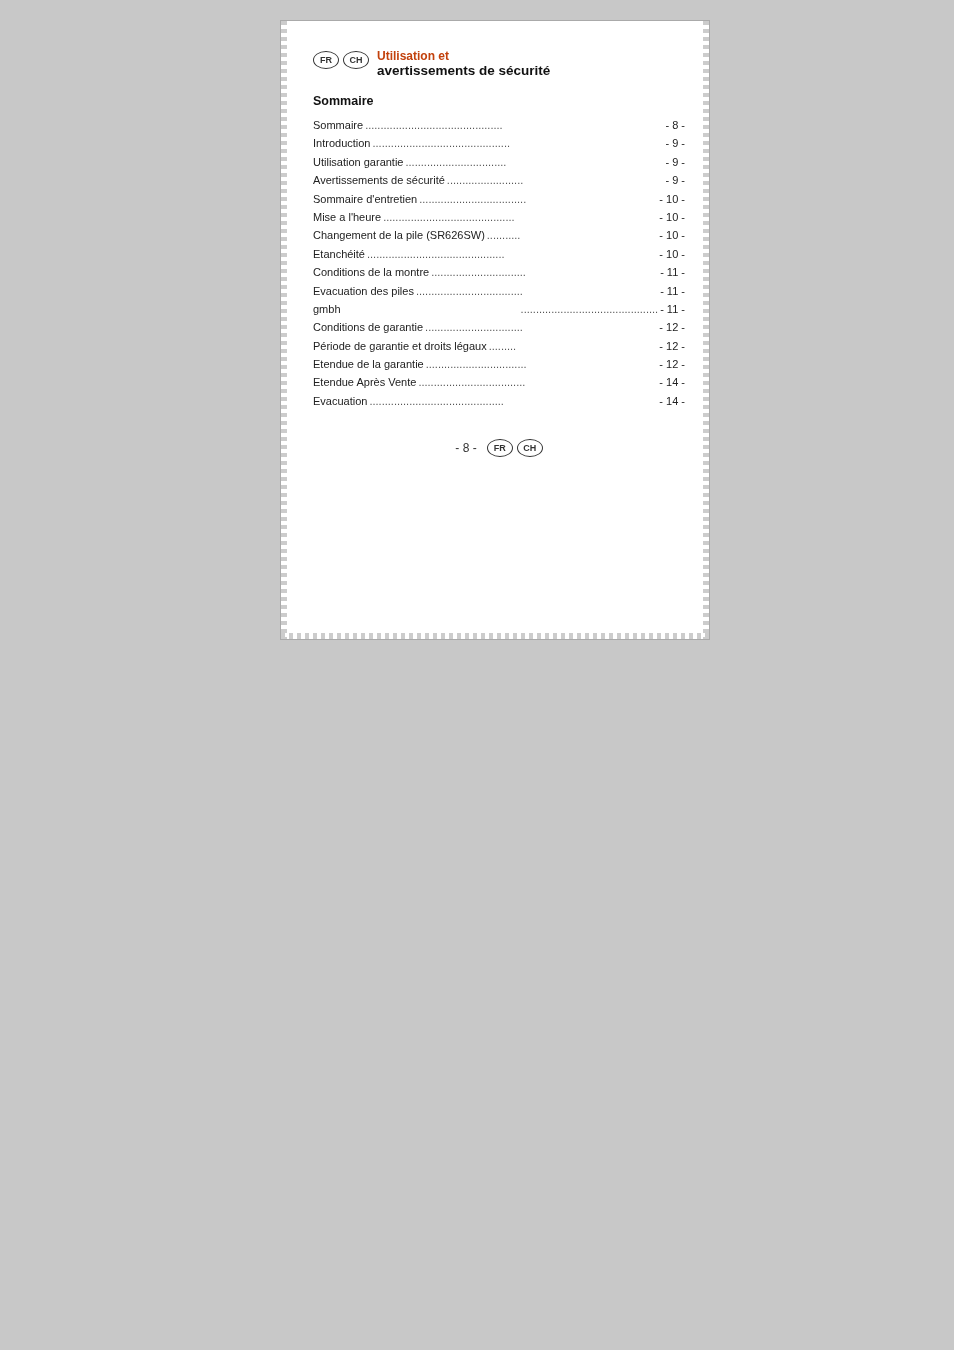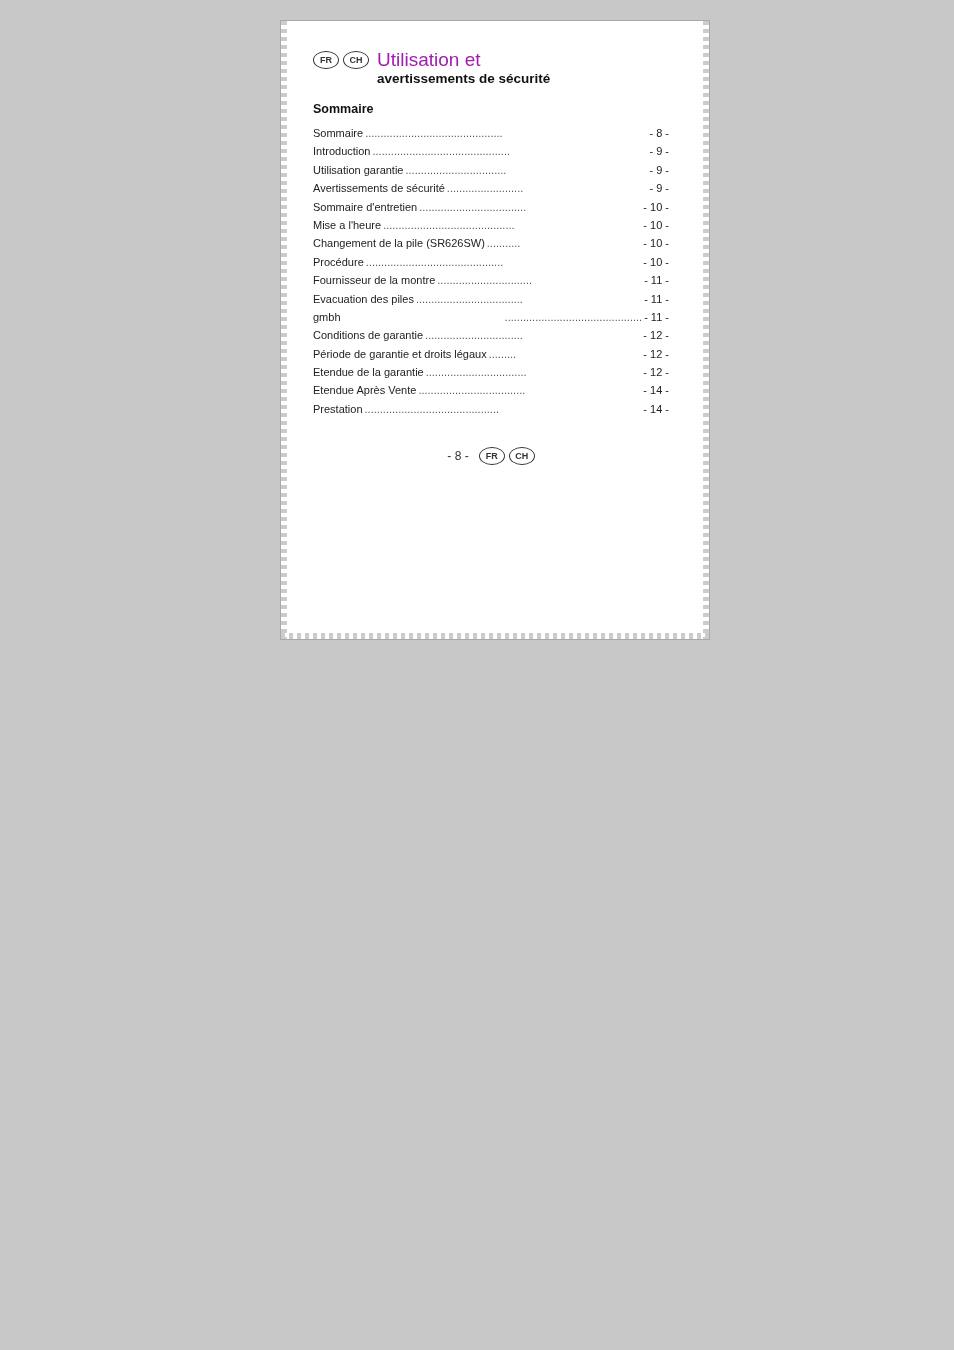--- a/index.html
+++ b/index.html
@@ -10,21 +10,21 @@
       display: flex;
       align-items: flex-start;
       justify-content: center;
       padding: 20px 0;
       font-family: Arial, Helvetica, sans-serif;
     }
     .page {
       background: #ffffff;
       width: 430px;
       min-height: 620px;
-      padding: 28px 40px 28px 32px;
+      padding: 28px 24px 28px 32px;
       border: 1px solid #aaaaaa;
       position: relative;
       margin-left: 36px;
     }
     .page-border-left {
       position: absolute;
       left: 0;
       top: 0;
       bottom: 0;
       width: 6px;
@@ -83,23 +83,23 @@
       width: 26px;
       height: 18px;
       border: 1.5px solid #333;
       border-radius: 50%;
       font-size: 9px;
       font-weight: bold;
       color: #333;
     }
     .title-block {}
     .title-line1 {
-      font-size: 19px;
-      font-weight: normal;
-      color: #a21caf;
+      font-size: 12px;
+      font-weight: bold;
+      color: #c2410c;
     }
     .title-line2 {
       font-size: 13.5px;
       font-weight: bold;
       color: #111;
     }
     .section-heading {
       font-size: 12.5px;
       font-weight: bold;
       color: #111;
@@ -215,26 +215,26 @@
       <span class="toc-label">Mise a l'heure</span>
       <span class="toc-dots">...........................................</span>
       <span class="toc-page">- 10 -</span>
     </li>
     <li class="toc-item">
       <span class="toc-label">Changement de la pile (SR626SW)</span>
       <span class="toc-dots">...........</span>
       <span class="toc-page">- 10 -</span>
     </li>
     <li class="toc-item">
-      <span class="toc-label">Procédure</span>
+      <span class="toc-label">Etanchéité</span>
       <span class="toc-dots">.............................................</span>
       <span class="toc-page">- 10 -</span>
     </li>
     <li class="toc-item">
-      <span class="toc-label">Fournisseur de la montre</span>
+      <span class="toc-label">Conditions de la montre</span>
       <span class="toc-dots">...............................</span>
       <span class="toc-page">- 11 -</span>
     </li>
     <li class="toc-item">
       <span class="toc-label">Evacuation des piles</span>
       <span class="toc-dots">...................................</span>
       <span class="toc-page">- 11 -</span>
     </li>
     <li class="toc-item-multiline">
       <div class="toc-dots-page">
@@ -257,21 +257,21 @@
       <span class="toc-label">Etendue de la garantie</span>
       <span class="toc-dots">.................................</span>
       <span class="toc-page">- 12 -</span>
     </li>
     <li class="toc-item">
       <span class="toc-label">Etendue Après Vente</span>
       <span class="toc-dots">...................................</span>
       <span class="toc-page">- 14 -</span>
     </li>
     <li class="toc-item">
-      <span class="toc-label">Prestation</span>
+      <span class="toc-label">Evacuation</span>
       <span class="toc-dots">............................................</span>
       <span class="toc-page">- 14 -</span>
     </li>
   </ul>
 
   <div class="footer">
     <span>- 8 -</span>
     <div class="footer-badges">
       <span class="badge">FR</span>
       <span class="badge">CH</span>

